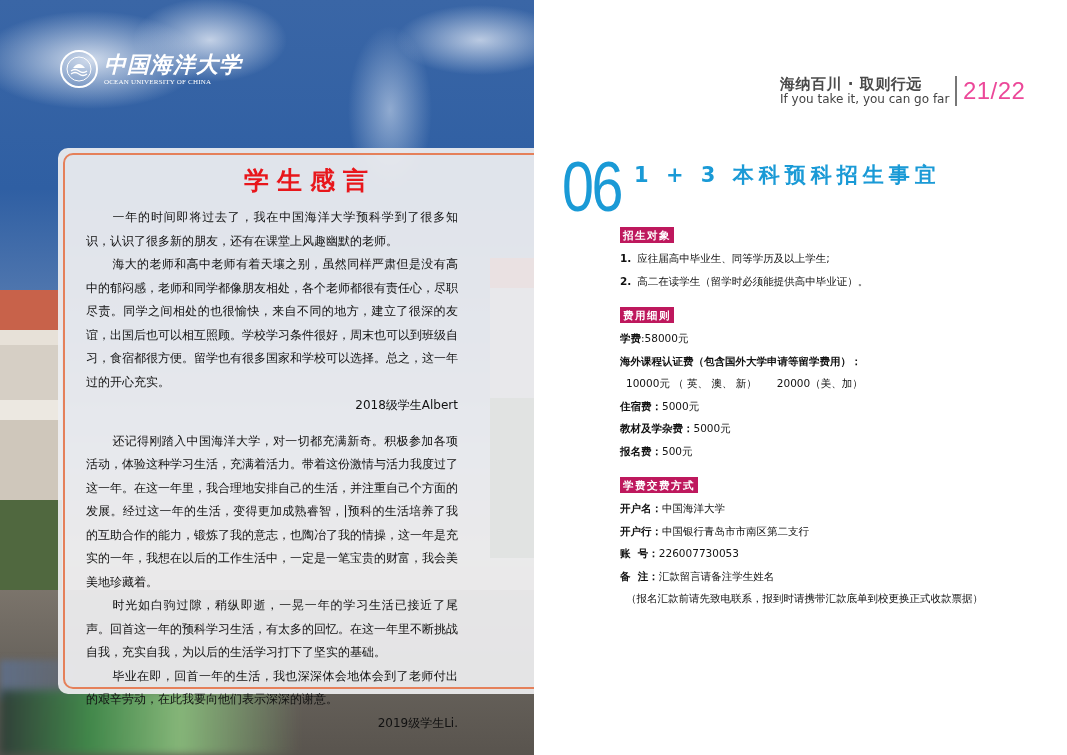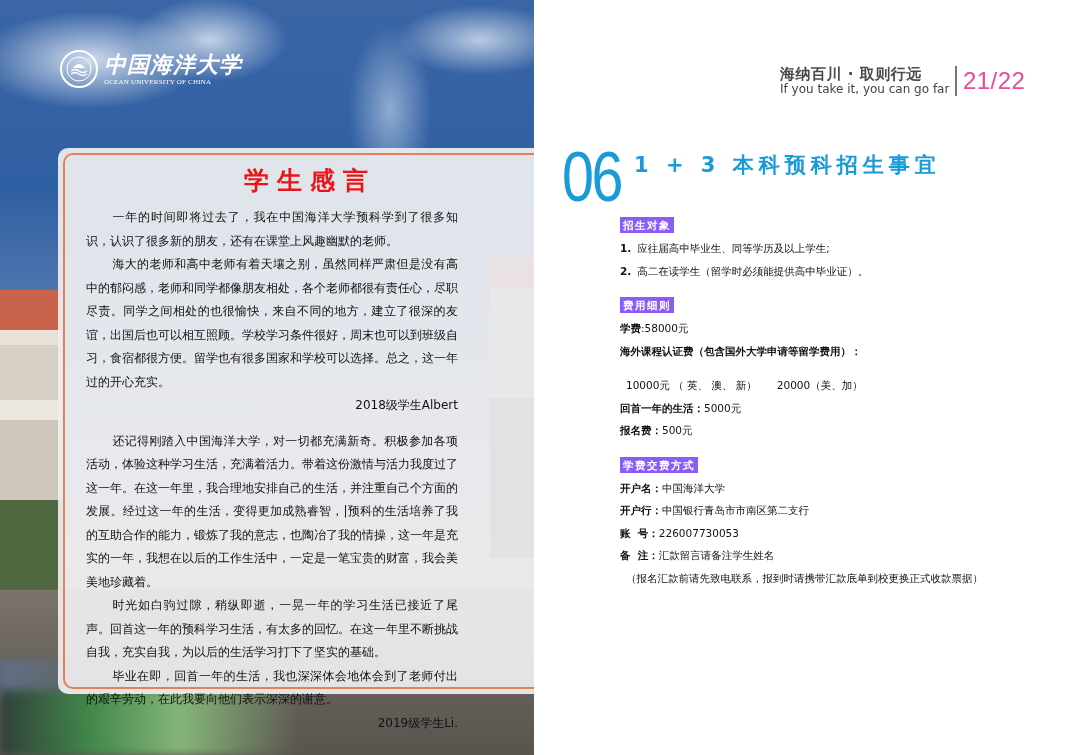--- a/index.html
+++ b/index.html
@@ -68,41 +68,41 @@
   }
   .panel-body {
     position: absolute; left: 28px; top: 58px; width: 372px;
     font-size: 12px; line-height: 23.5px; color: #111;
   }
   .panel-body p { text-indent: 2.2em; text-align: justify; }
   .panel-body .sig { text-align: right; text-indent: 0; }
   .gap { height: 12px; }
 
   
-  .right-page { position: absolute; left: 534px; top: 6px; width: 533px; height: 536px; background: #fff; }
+  .right-page { position: absolute; left: 534px; top: 16px; width: 533px; height: 536px; background: #fff; }
 
   .slogan { position: absolute; left: 246px; top: 60px; display: flex; align-items: center; }
   .slogan-text { display: flex; flex-direction: column; color: #555; }
   .slogan-cn { font-size: 15px; font-weight: bold; letter-spacing: 0.5px; line-height: 17px; color: #4a4a4a; }
   .slogan-en { font-size: 12px; line-height: 13px; color: #444; }
   .slogan-divider { width: 1.5px; height: 30px; background: #777; margin: 0 6px 0 6px; }
   .page-num { font-size: 24px; color: #ec4899; letter-spacing: 0.5px; font-family: "Liberation Sans", sans-serif; }
 
   .section-number {
     position: absolute; left: 28px; top: 136px; font-size: 70px; line-height: 70px;
     color: #1a9ad6; font-family: "Liberation Sans", sans-serif; font-weight: normal; letter-spacing: -3px;
     transform: scaleX(0.82); transform-origin: left top;
   }
   .section-title {
     position: absolute; left: 100px; top: 145px; font-size: 21px; font-weight: bold; color: #1a9ad6; letter-spacing: 5px;
   }
 
   .content { position: absolute; left: 86px; top: 208px; width: 420px; }
   .tag {
-    display: inline-block; background: #8b5cf6; color: #fff; font-size: 10.5px; font-weight: bold;
+    display: inline-block; background: #be185d; color: #fff; font-size: 10.5px; font-weight: bold;
     padding: 1px 3px; letter-spacing: 1.5px; line-height: 14px;
   }
   .item { font-size: 10.5px; line-height: 22.5px; color: #111; }
   .item b { font-weight: bold; }
   .item .num { font-weight: bold; margin-right: 6px; }
   .sec { margin-bottom: 12px; }
   .sec .tag { margin-bottom: 4px; }
 </style>
 </head>
 <body>
@@ -164,22 +164,23 @@
       <span class="tag">招生对象</span>
       <div class="item"><span class="num">1.</span><span>应往届高中毕业生、同等学历及以上学生;</span></div>
       <div class="item"><span class="num">2.</span><span>高二在读学生（留学时必须能提供高中毕业证）。</span></div>
     </div>
 
 
     <div class="sec">
       <span class="tag">费用细则</span>
       <div class="item"><b>学费</b><span>:58000元</span></div>
       <div class="item"><b>海外课程认证费（包含国外大学申请等留学费用）：</b><span></span></div>
-      <div class="item" style="padding-left:6px; white-space:pre;margin-top:12px;"><span>10000元 （ 英、 澳、 新）      20000（美、加）</span></div>
-      <div class="item"><b>回首一年的生活：</b><span>5000元</span></div>
+      <div class="item" style="padding-left:6px; white-space:pre;"><span>10000元 （ 英、 澳、 新）      20000（美、加）</span></div>
+      <div class="item"><b>住宿费：</b><span>5000元</span></div>
+      <div class="item"><b>教材及学杂费：</b><span>5000元</span></div>
       <div class="item"><b>报名费：</b><span>500元</span></div>
     </div>
 
     <div class="sec">
       <span class="tag">学费交费方式</span>
       <div class="item"><b>开户名：</b><span>中国海洋大学</span></div>
       <div class="item"><b>开户行：</b><span>中国银行青岛市市南区第二支行</span></div>
       <div class="item" style="white-space:pre;"><b>账  号：</b><span>226007730053</span></div>
       <div class="item" style="white-space:pre;"><b>备  注：</b><span>汇款留言请备注学生姓名</span></div>
       <div class="item" style="padding-left:6px;">（报名汇款前请先致电联系，报到时请携带汇款底单到校更换正式收款票据）</div>

